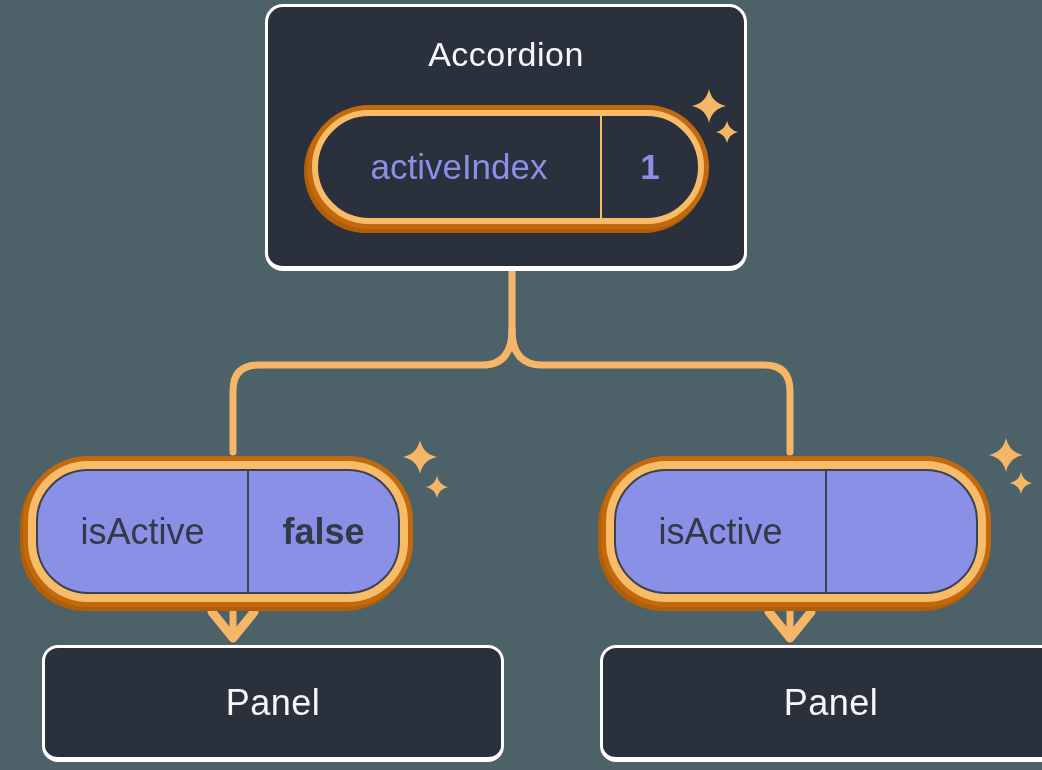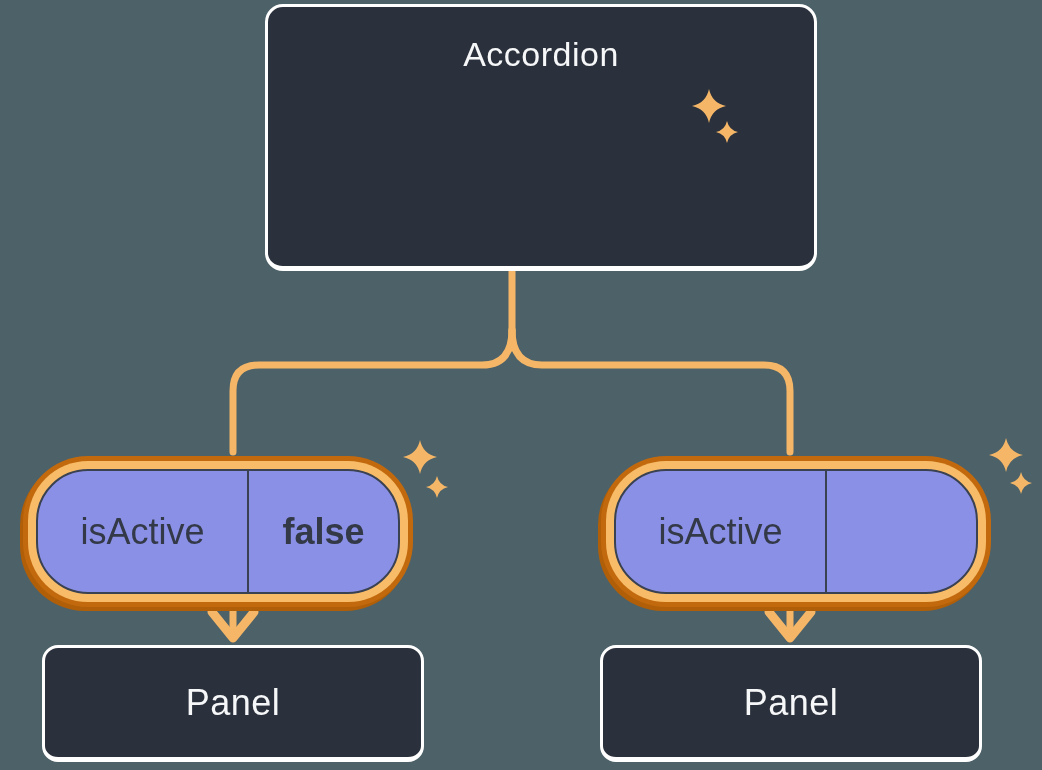--- a/index.html
+++ b/index.html
@@ -17,21 +17,21 @@
   .layer{position:absolute;left:0;top:0;width:1042px;height:770px;}
   .layer.connectors{z-index:1;}
   .layer.sparkles{z-index:3;pointer-events:none;}
 
   .card{
     position:absolute;z-index:2;box-sizing:border-box;
     background:var(--card-bg,#2B313C);
     border:3px solid var(--card-border,#fff);
     border-bottom-width:5px;border-radius:18px;
   }
-  .accordion-card{left:265px;top:4px;width:552px;height:267px;}
+  .accordion-card{left:265px;top:4px;width:482px;height:267px;}
   .card-title{
     text-align:center;margin-top:28px;font-size:34px;font-weight:500;
     color:var(--title-text,#F6F7F8);letter-spacing:0.5px;
   }
 
   .pill{
     position:absolute;box-sizing:border-box;display:flex;align-items:stretch;
   }
   .cell{display:flex;align-items:center;justify-content:center;}
   .divider-v{width:2px;align-self:stretch;}
@@ -58,21 +58,21 @@
                -3px 4px 0 13px var(--orange-deep,#B05F08);
   }
   .prop-pill.left{left:36px;}
   .prop-pill.right{left:614px;}
   .prop-pill .cell-label{width:209px;font-size:36px;color:var(--dark-text,#333947);}
   .prop-pill .divider-v{background:var(--pill-outline,#3A4150);}
   .prop-pill .cell-value{flex:1;font-size:36px;font-weight:700;color:var(--dark-text,#333947);}
 
   
   .panel-card{
-    top:645px;width:382px;height:117px;border-radius:16px;
+    top:645px;width:462px;height:117px;border-radius:16px;
     display:flex;align-items:center;justify-content:center;
   }
   .panel-card.left{left:42px;}
   .panel-card.right{left:600px;}
   .panel-title{font-size:36px;font-weight:500;color:var(--title-text,#F6F7F8);letter-spacing:0.5px;}
 
   svg .wire{stroke:var(--line,#F5B767);stroke-width:7;fill:none;stroke-linecap:round;stroke-linejoin:round;}
   svg .head{stroke:var(--line,#F5B767);stroke-width:9;fill:none;stroke-linecap:round;stroke-linejoin:round;}
   svg .spark{fill:var(--line,#F5B767);stroke:none;}
 </style>
@@ -88,20 +88,25 @@
 
     <path class="wire" d="M 233 589 L 233 632"></path>
     <path class="head" d="M 212 612 L 233 638 L 254 612"></path>
 
     <path class="wire" d="M 790 589 L 790 632"></path>
     <path class="head" d="M 769 612 L 790 638 L 811 612"></path>
   </svg>
 
   <div class="card accordion-card">
     <div class="card-title">Accordion</div>
+    <div class="pill state-pill">
+      <span class="cell cell-label">activeIndex</span>
+      <span class="divider-v"></span>
+      <span class="cell cell-value">1</span>
+    </div>
   </div>
 
   <div class="pill prop-pill left">
     <span class="cell cell-label">isActive</span>
     <span class="divider-v"></span>
     <span class="cell cell-value">false</span>
   </div>
 
   <div class="pill prop-pill right">
     <span class="cell cell-label">isActive</span>

